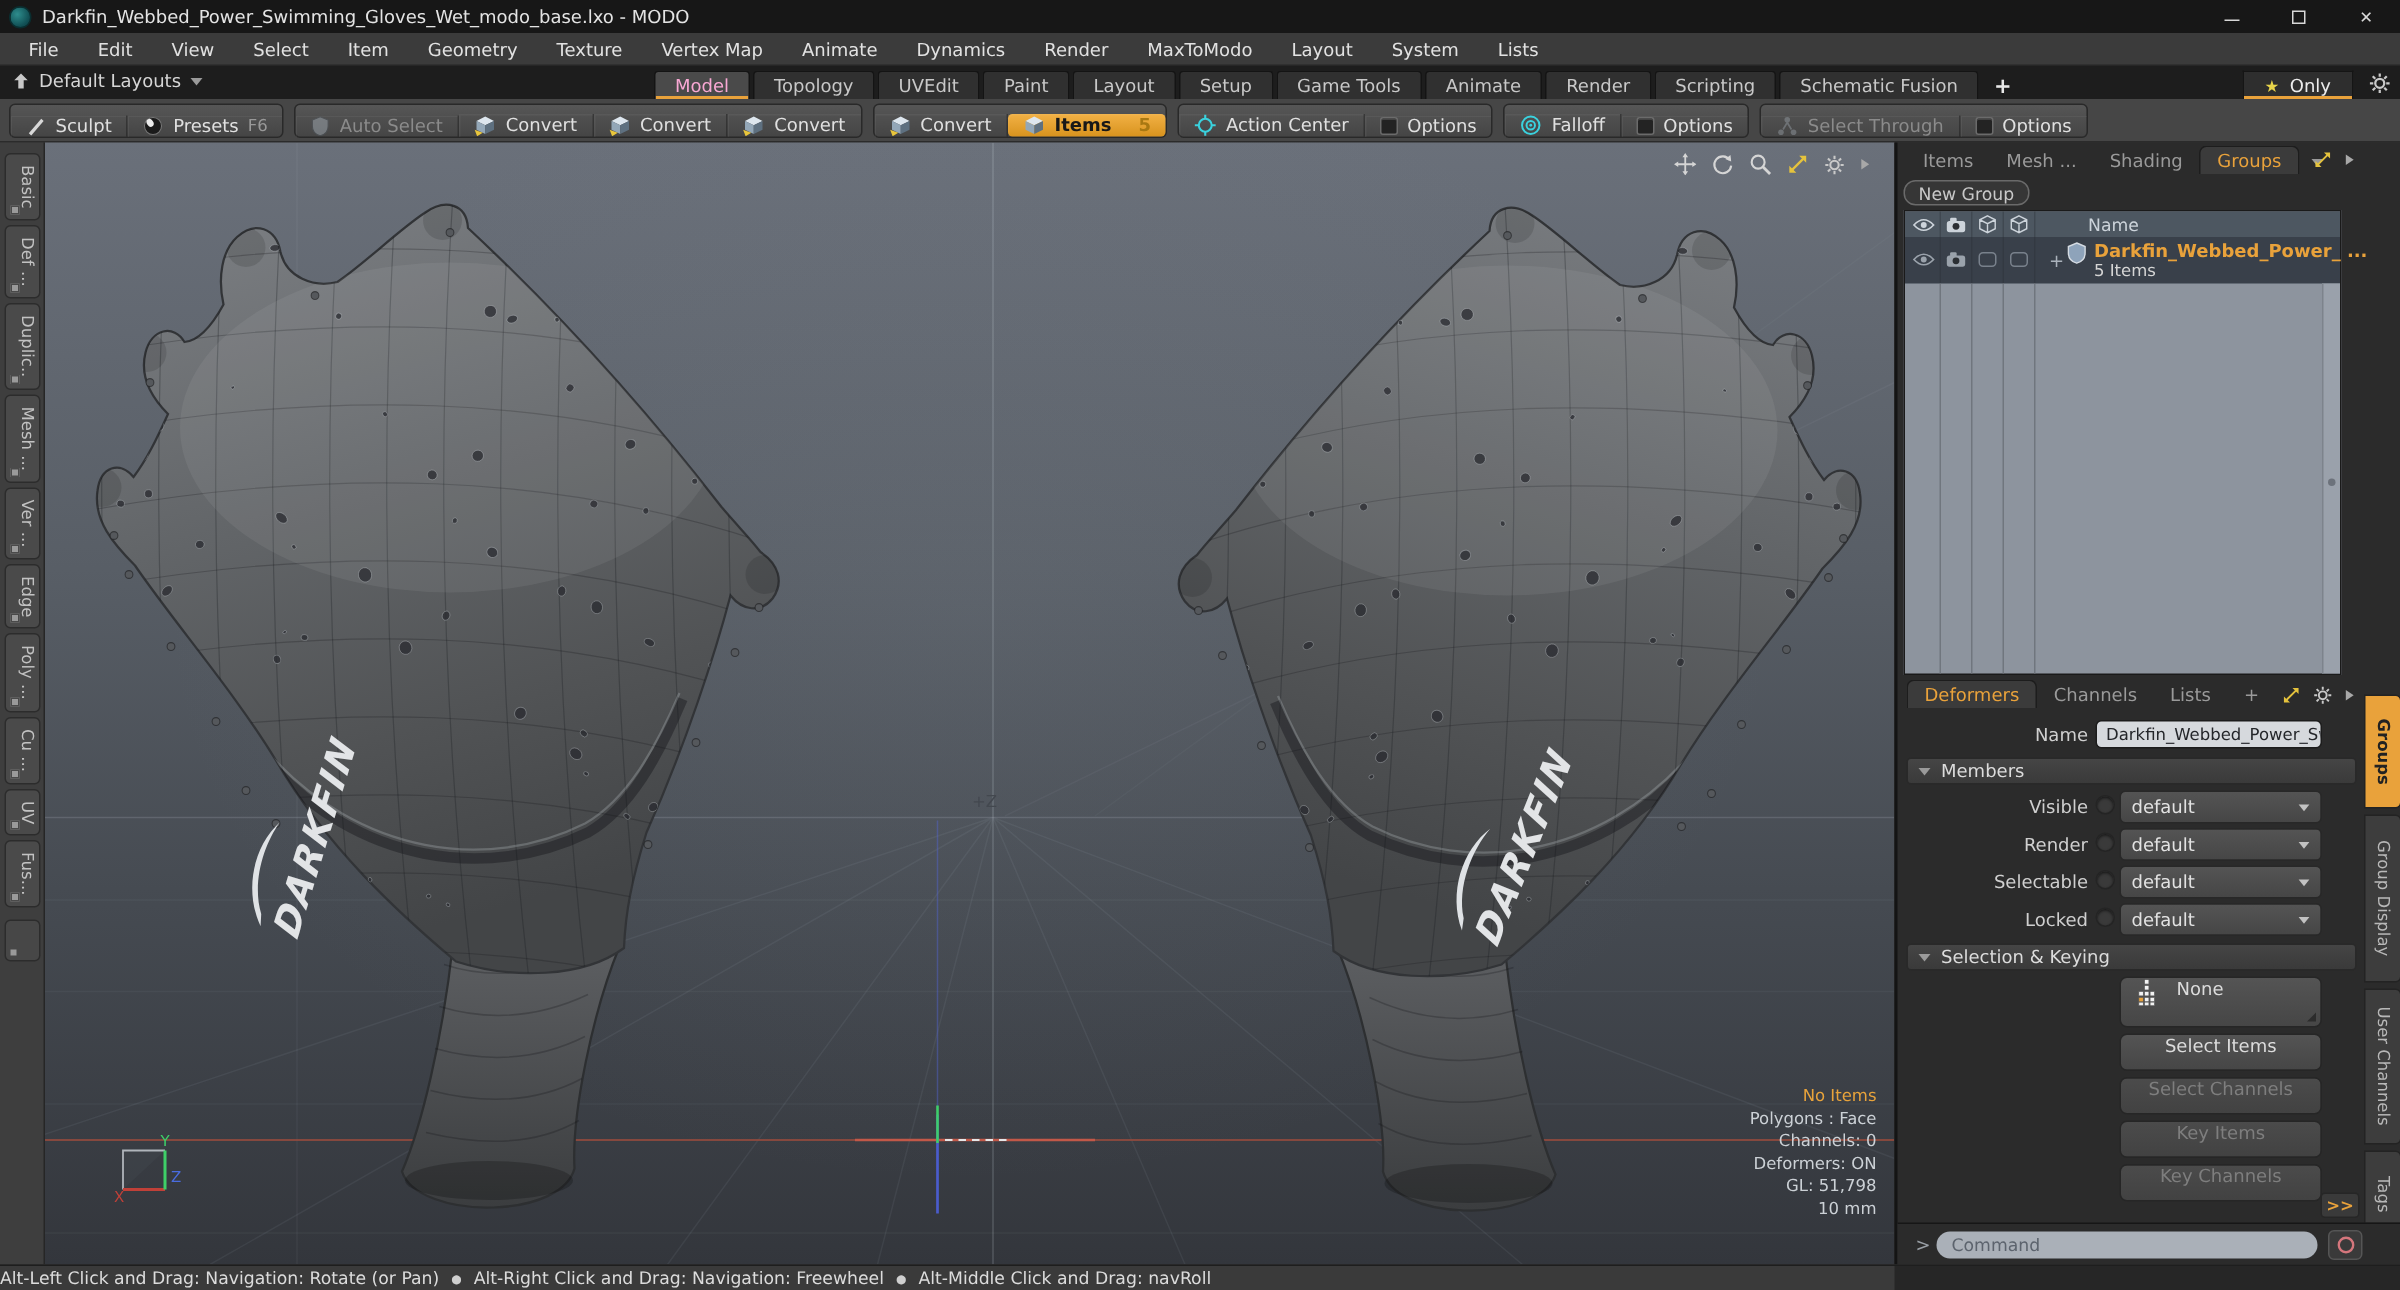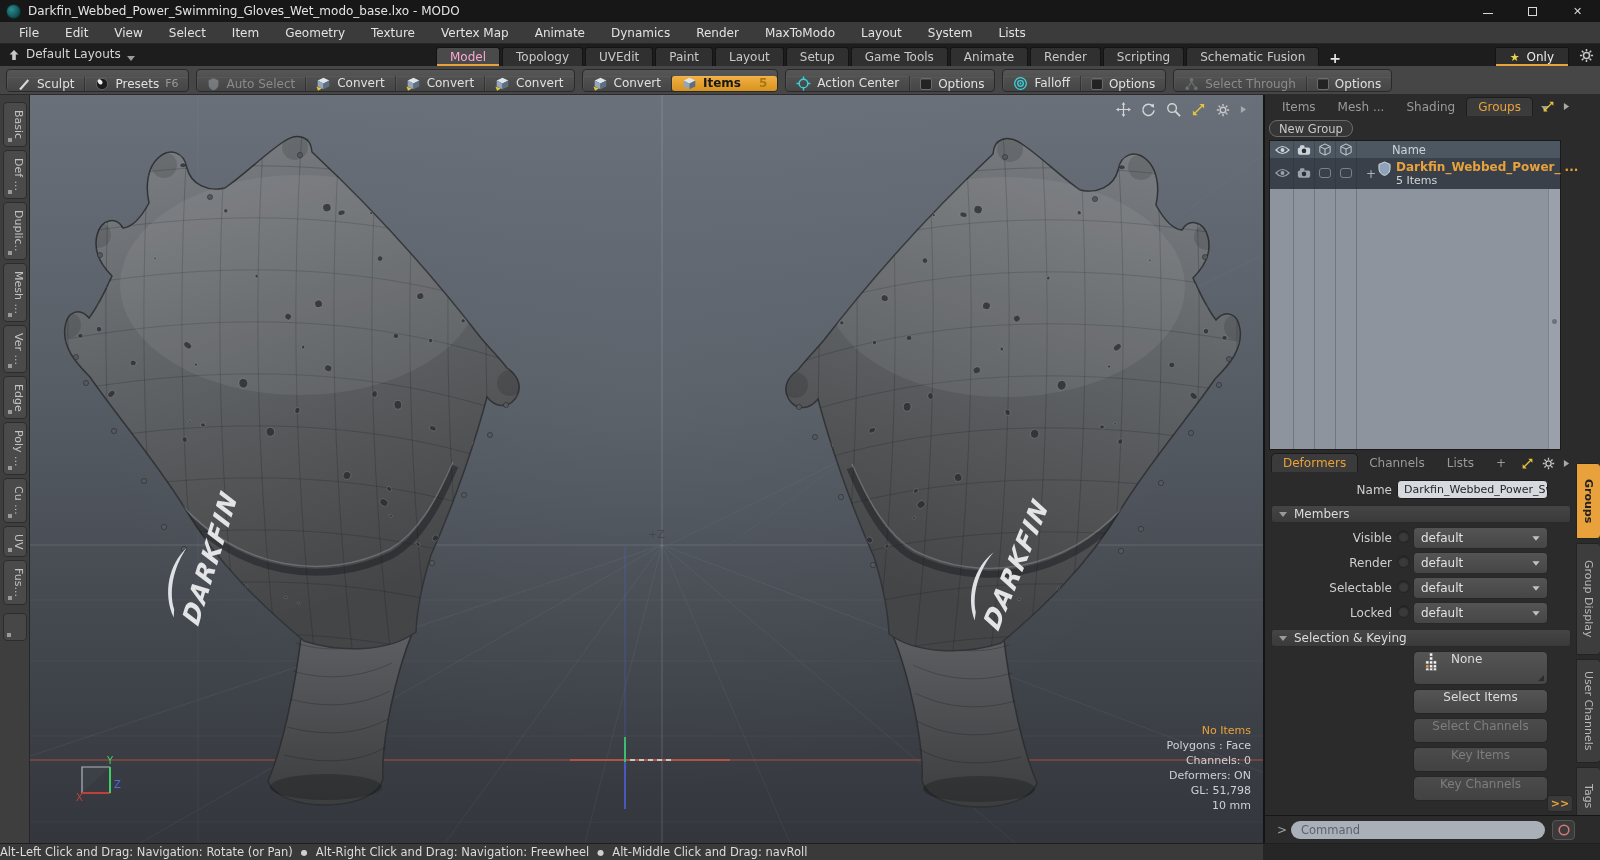--- a/index.html
+++ b/index.html
@@ -11,21 +11,21 @@
   .title-text{font-size:12px;white-space:nowrap}
   .win-controls{margin-left:auto;display:flex;height:100%}
   .wc{width:45px;display:flex;align-items:center;justify-content:center;color:#d8d8d8;font-size:11px}
   .min-glyph{width:10px;height:1px;background:#d8d8d8;display:block;margin-top:5px}
   .max-glyph{width:9px;height:9px;border:1px solid #d8d8d8;display:block}
   
   .menubar{height:22px;background:#3b3b3b;border-bottom:1px solid #262626;display:flex;align-items:center;padding-left:6px}
   .menu-item{padding:0 13px;color:#e2e2e2;white-space:nowrap}
   
   .layoutbar{height:22px;background:#1d1d1d;position:relative}
-  .switcher{position:absolute;left:8px;top:3px;display:flex;align-items:flex-end;gap:6px;color:#d6d6d6}
+  .switcher{position:absolute;left:8px;top:3px;display:flex;align-items:center;gap:6px;color:#d6d6d6}
   .lb-tabs{position:absolute;left:436px;bottom:0;display:flex;align-items:flex-end}
   .lbtab{padding:2px 13px;background:#303030;color:#c8c8c8;border:1px solid #141414;border-bottom:none;border-radius:3px 3px 0 0;margin-right:2px;white-space:nowrap}
   .lbtab.active{background:#4a4a4a;color:#f9a8d4;box-shadow:inset 0 -2px 0 #e9a23b}
   .lbtab.add{background:transparent;border:none;color:#e8e8e8;font-weight:bold;font-size:14px;padding:0 8px}
   .only-wrap{position:absolute;right:6px;bottom:0;display:flex;align-items:flex-end;gap:10px}
   .only-btn{display:flex;align-items:center;gap:7px;padding:2px 14px;background:#2e2e2e;box-shadow:inset 0 -2px 0 #e9a23b;color:#ececec;border:1px solid #151515;border-bottom:none}
   .star{color:#e8d44a;font-size:11px}
   
   .toolbar{height:29px;background:#464646;border-bottom:1px solid #2b2b2b;display:flex;align-items:center;padding:0 6px}
   .tg{display:flex;align-items:flex-end;height:23px;background:linear-gradient(#565656,#454545);border:1px solid #292929;border-radius:4px;margin-right:7px}

